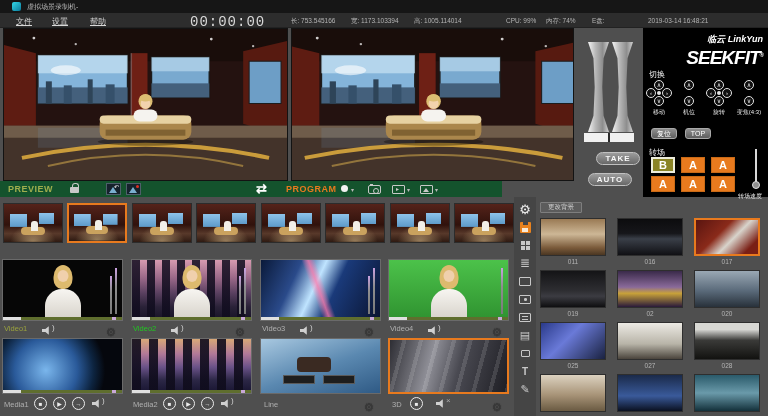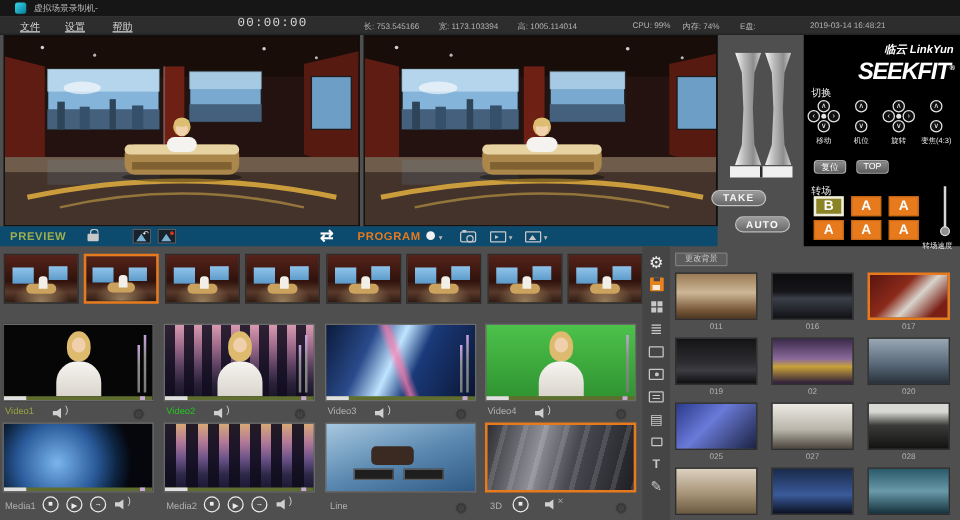--- a/index.html
+++ b/index.html
@@ -8,31 +8,31 @@
   .abs { position:absolute; }
 
   
   .titlebar { left:0; top:0; width:768px; height:13px; background:#161616; display:flex; align-items:center; gap:6px; padding-left:12px; }
   .app-icon { width:9px; height:9px; border-radius:2px; background:linear-gradient(135deg,#35d8e8,#0a7a9a); }
   .win-title { font-size:7px; color:#b8b8b8; }
 
   
   .menubar { left:0; top:13px; width:768px; height:15px; background:#2d2d2d; border-bottom:1px solid #222; }
   .menu-item { position:absolute; top:3px; font-size:8px; color:#d8d8d8; cursor:default;text-decoration:underline; }
-  .timer { position:absolute; left:190px; top:1px; font-family:"Liberation Mono",monospace; font-size:10px; color:#d8d8d8; letter-spacing:1px; }
+  .timer { position:absolute; left:190px; top:1px; font-family:"Liberation Mono",monospace; font-size:14px; color:#d8d8d8; letter-spacing:1px; }
   .stat { position:absolute; top:4px; font-size:6.5px; color:#b4b4b4; white-space:nowrap; }
 
   
   .monitor { background:#000; border:1px solid #131313; overflow:hidden; }
   .mon-left  { left:3px;  top:28px; width:285px; height:153px; }
   .mon-right { left:291px; top:28px; width:283px; height:153px; }
   .monitor svg { display:block; width:100%; height:100%; }
 
   
-  .pvbar { left:0; top:181px; width:574px; height:16px; background:#0c4a6e; }
+  .pvbar { left:0; top:181px; width:502px; height:16px; background:#14532d; }
   .pv-label { position:absolute; top:3px; font-size:9px; font-weight:bold; letter-spacing:.5px; }
   .lbl-preview { left:8px;  color:#9fae4e; }
   .lbl-program { left:286px; color:#e87a1e; }
   .i-lock { position:absolute; left:70px; top:6px; width:9px; height:6px; background:#c8c8c8; border-radius:1px; }
   .i-lock::before { content:""; position:absolute; top:-4px; left:1.5px; width:5px; height:4px; border:1.5px solid #c8c8c8; border-bottom:none; border-radius:3px 3px 0 0; }
   .picic { position:absolute; top:2px; width:15px; height:12px; background:#16222c; border:1px solid #4e5e6a; }
   .picic::before { content:""; position:absolute; bottom:1px; left:2px; border-left:4px solid transparent; border-right:4px solid transparent; border-bottom:6px solid #7ab0d0; }
   .picic::after { content:"↶"; position:absolute; top:-1px; right:1px; font-size:6px; color:#fff; }
   .picic.reddot::after { content:""; width:3px; height:3px; background:#e03020; border-radius:50%; top:1px; right:1px; }
   .i-swap { position:absolute; left:256px; top:0px; font-size:13px; font-weight:bold; color:#fff; }
@@ -294,21 +294,21 @@
   <span class="i-cam"></span>
   <span class="ebox arrow" style="left:392px"></span>
   <span class="caret" style="left:407px">▾</span>
   <span class="ebox pic" style="left:420px"></span>
   <span class="caret" style="left:435px">▾</span>
 </div>
 
 <div class="abs tbar-handle" style="left:588px"></div>
 <div class="abs tbar-handle" style="left:612px"></div>
 <div class="abs tbar-base"></div>
-<div class="abs btn-pill" style="left:569px;top:152px">TAKE</div>
+<div class="abs btn-pill" style="left:596px;top:152px">TAKE</div>
 <div class="abs btn-pill" style="left:588px;top:173px">AUTO</div>
 
 <div class="abs ctrl">
   <div class="brand">
     <div class="brand-top">
       <span>临云</span>
       <span>LinkYun</span>
     </div>
     <div class="brand-main">
       <span>SEEKFIT</span><span class="brand-reg">®</span>

